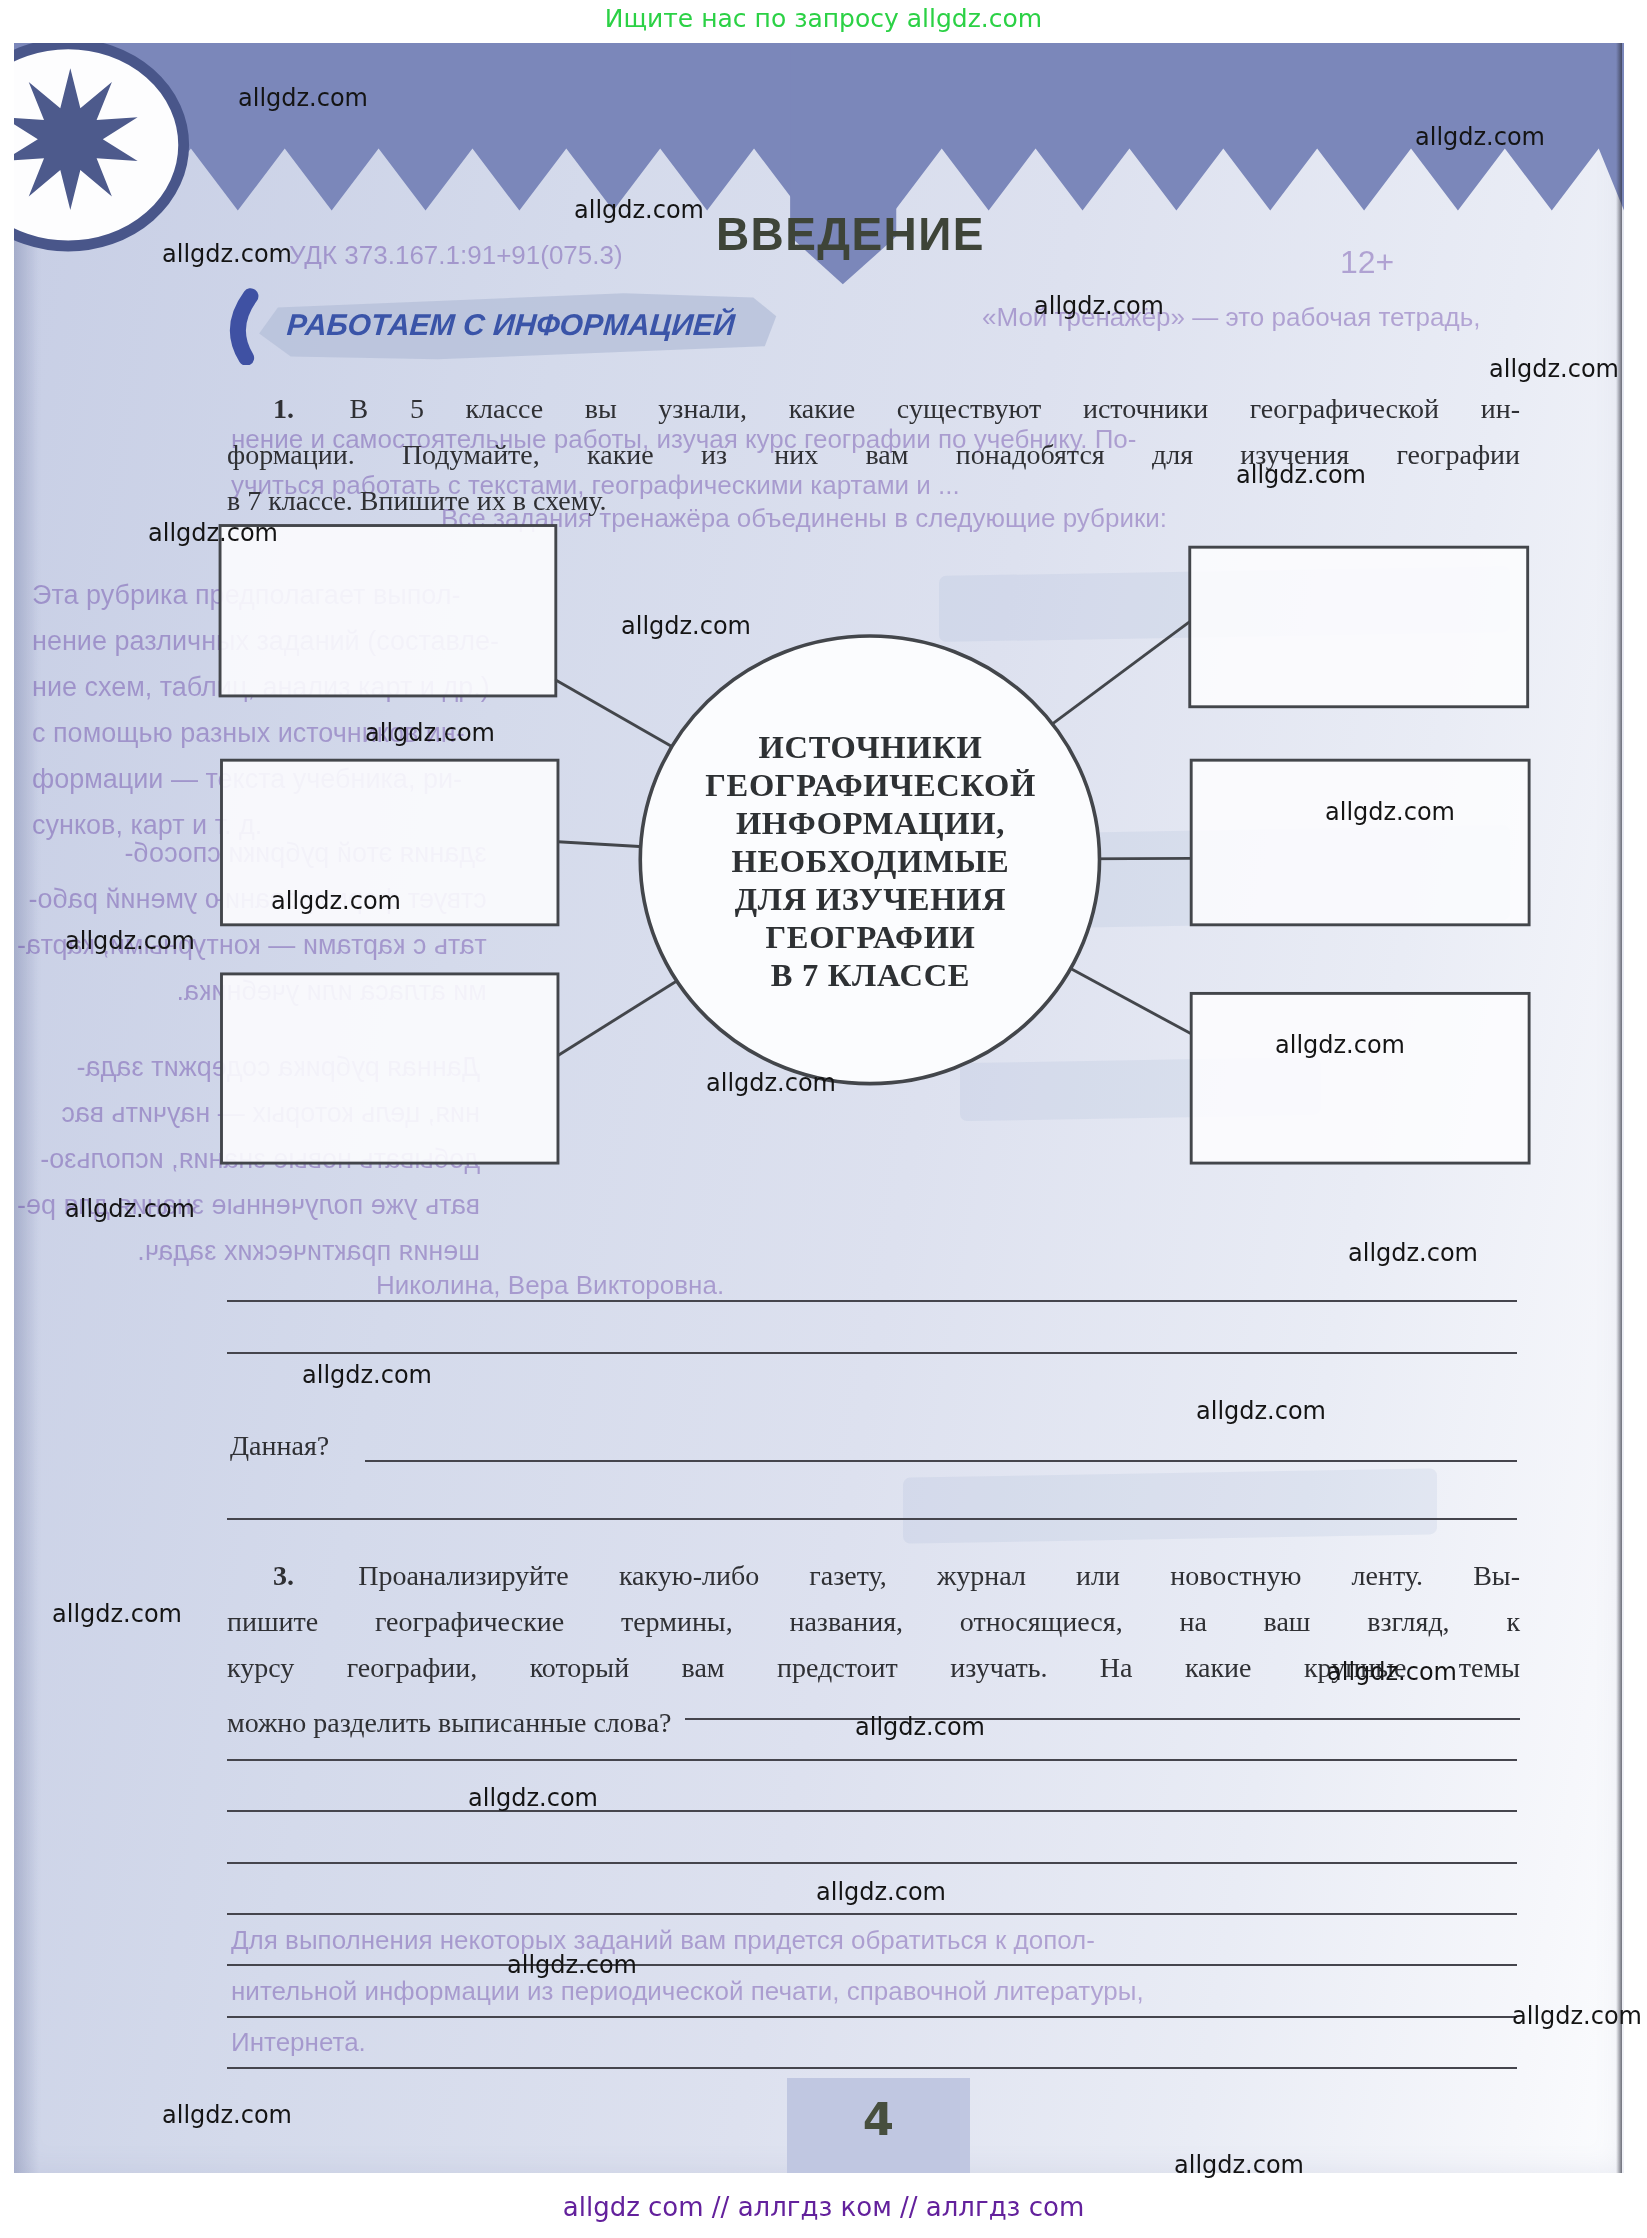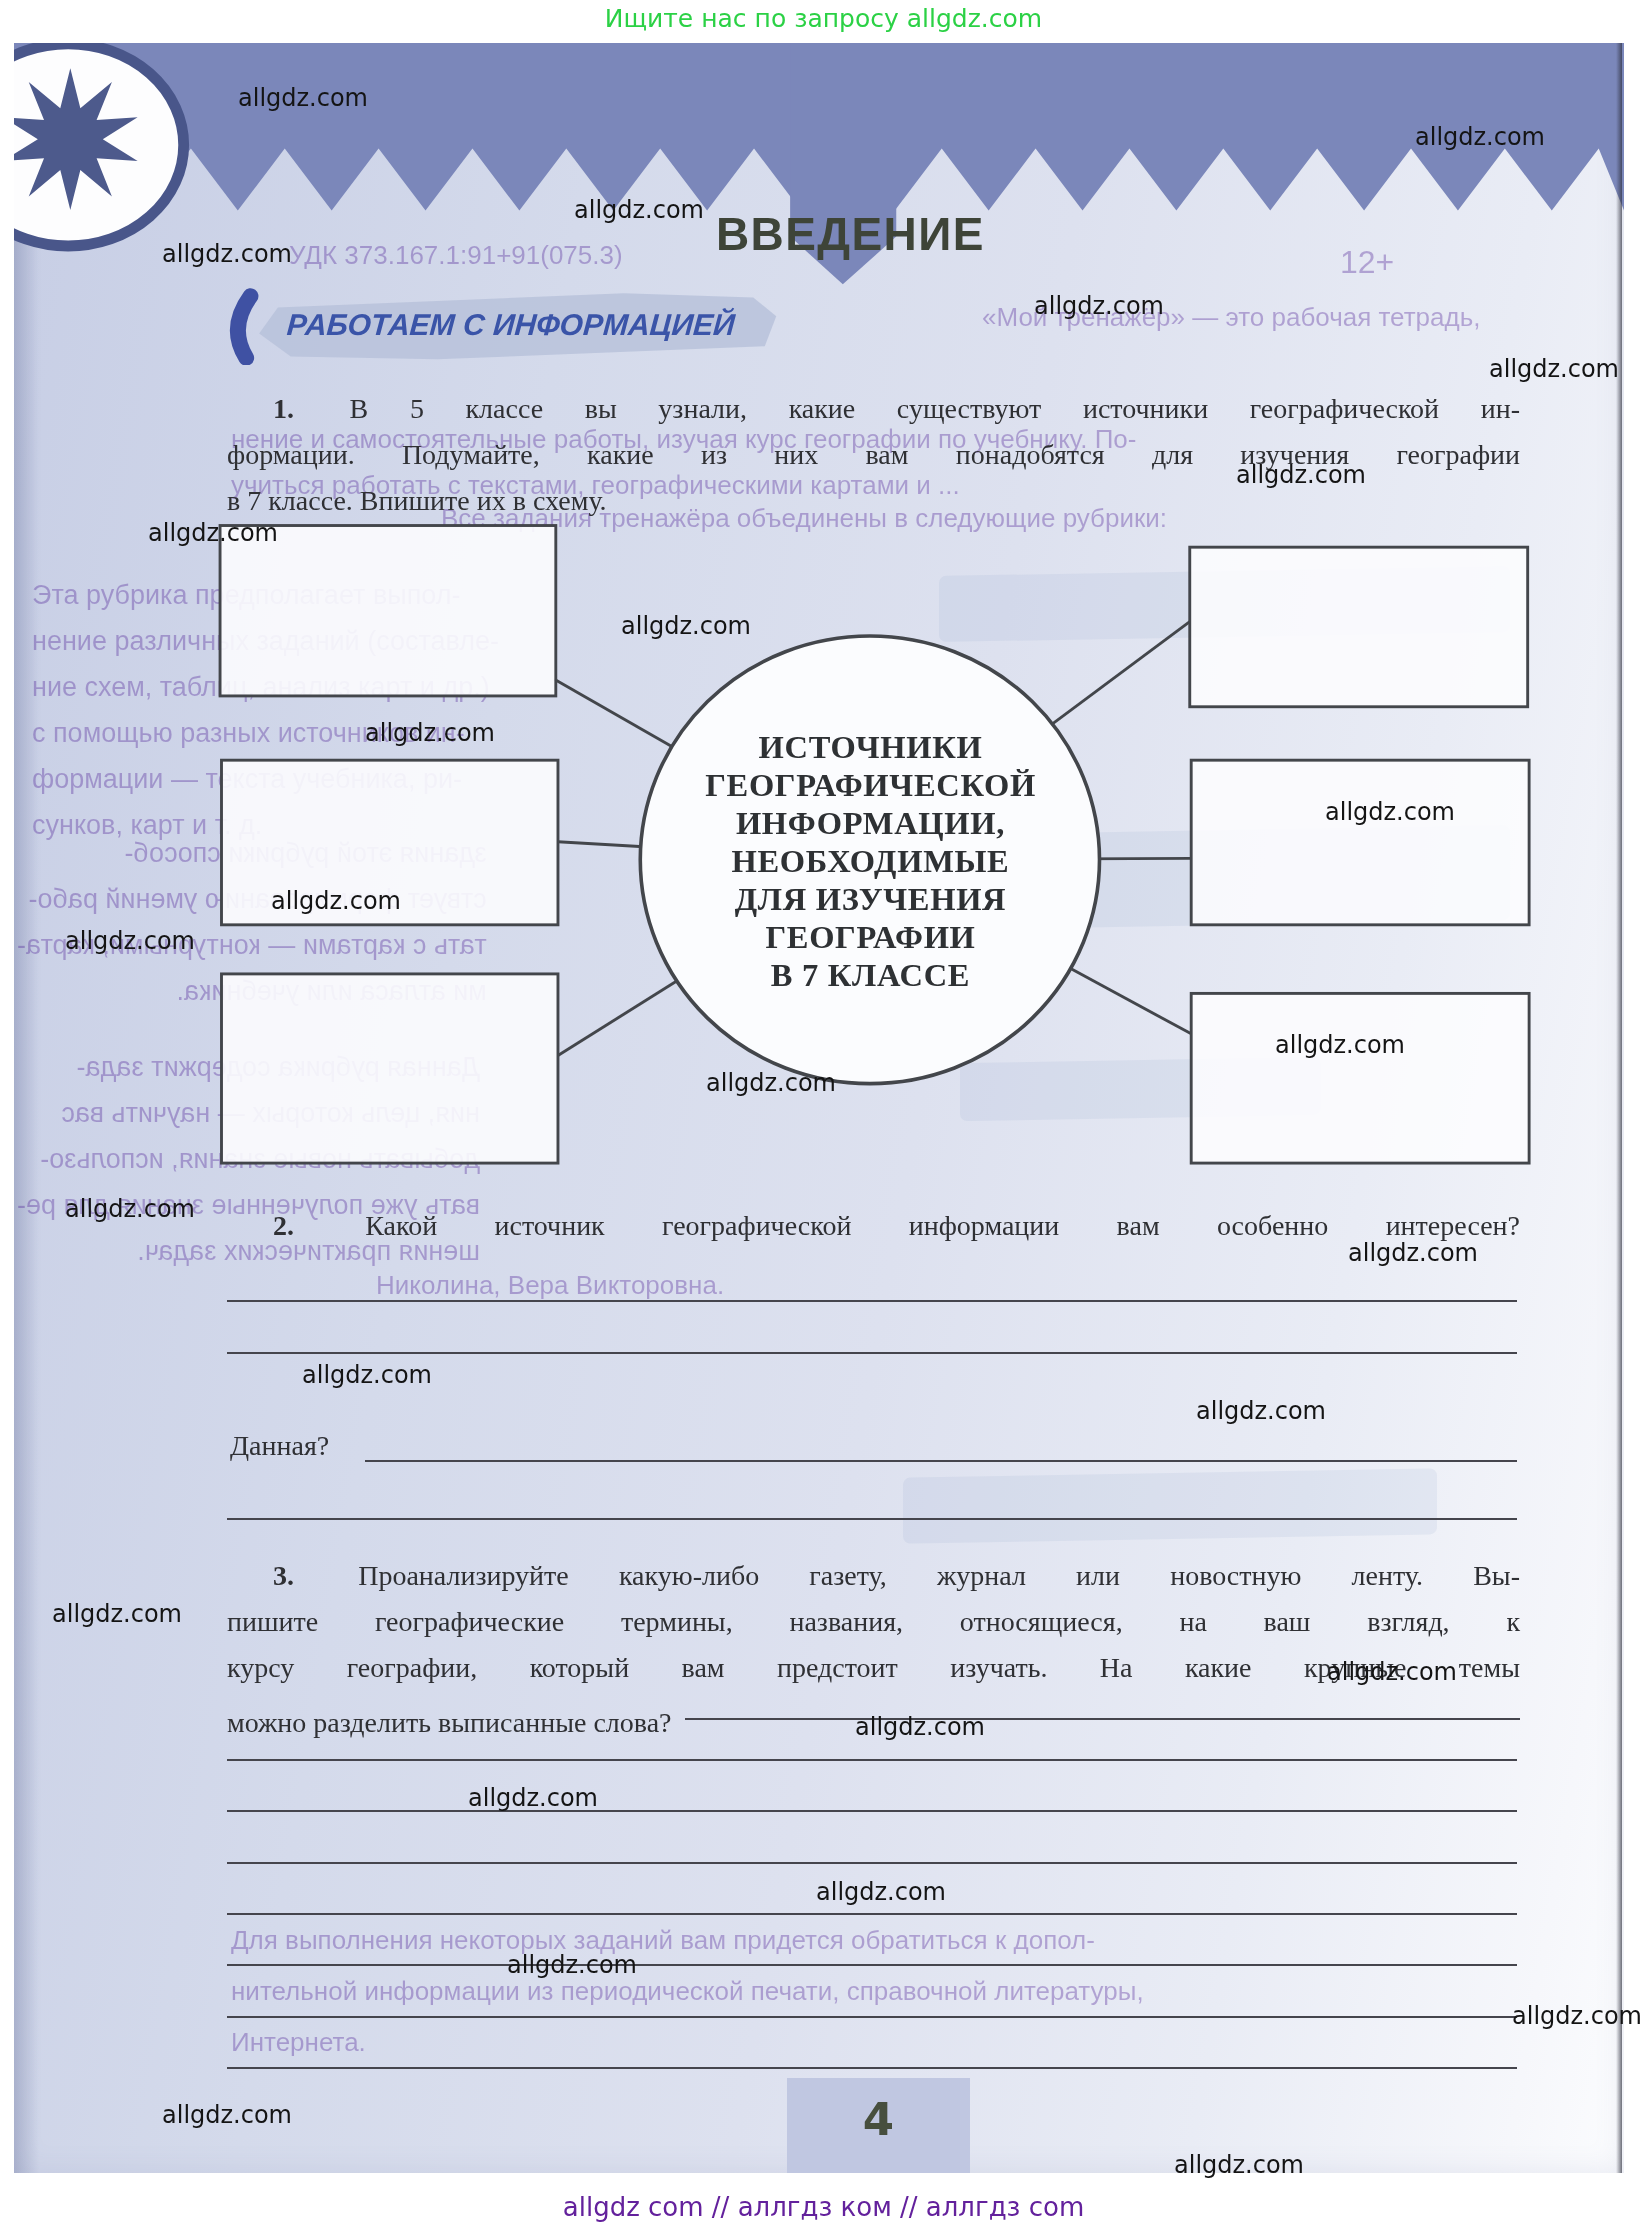--- a/index.html
+++ b/index.html
@@ -143,21 +143,20 @@
     </g>
   </svg>
   <div id="ellipse-text" class="abs">ИСТОЧНИКИ
 ГЕОГРАФИЧЕСКОЙ
 ИНФОРМАЦИИ,
 НЕОБХОДИМЫЕ
 ДЛЯ ИЗУЧЕНИЯ
 ГЕОГРАФИИ
 В 7 КЛАССЕ</div>
 
-  <div id="task2-line" class="abs para jline"><span class="tnum indent">2. </span> Какой источник географической информации вам особенно интересен?</div>
   <div class="abs rule" style="top:1300px;"></div>
   <div class="abs rule" style="top:1352px;"></div>
   <div id="why-label" class="abs">Данная?</div>
   <div id="why-rule" class="abs"></div>
   <div class="abs rule" style="top:1518px;"></div>
 
   <div id="task3" class="abs para" style="top:1553px;">
       <div class="jline indent"><span class="tnum">3. </span> Проанализируйте какую-либо газету, журнал или новостную ленту. Вы-</div>
       <div class="jline">пишите географические термины, названия, относящиеся, на ваш взгляд, к</div>
       <div class="jline">курсу географии, который вам предстоит изучать. На какие крупные темы</div>

